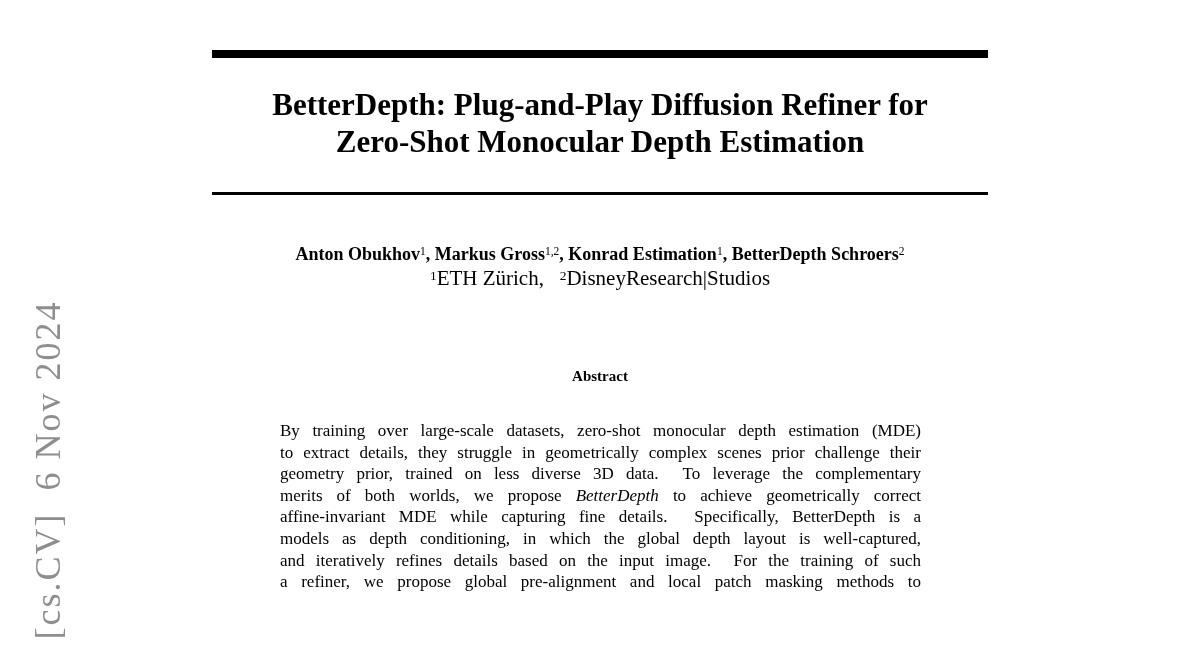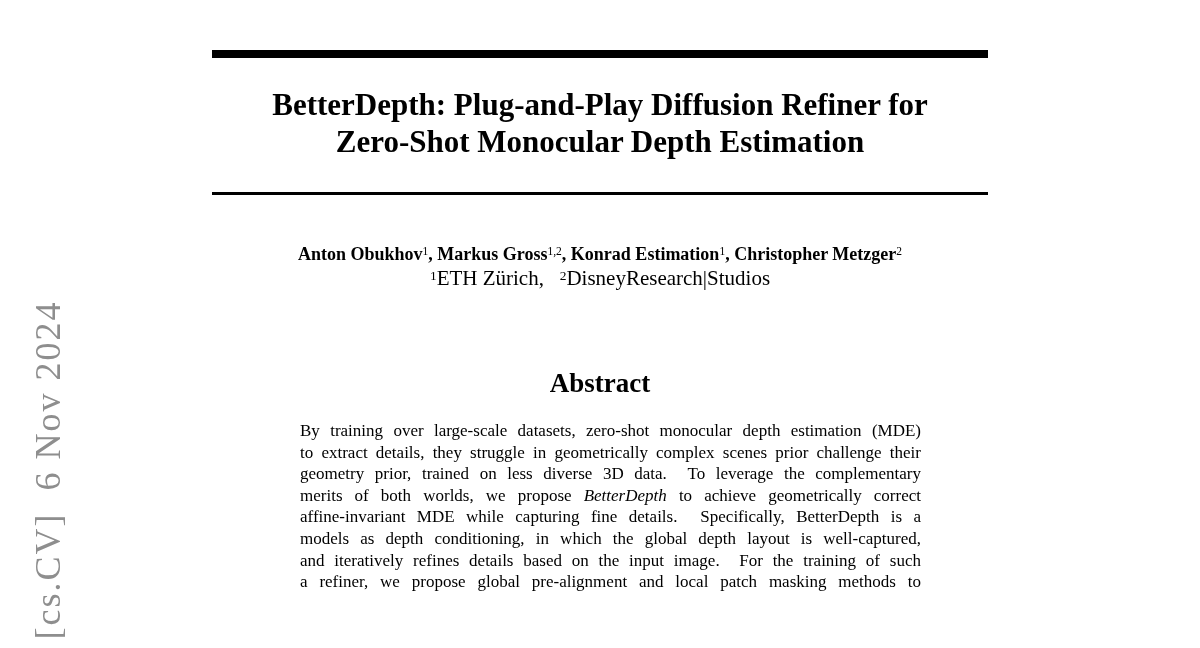--- a/index.html
+++ b/index.html
@@ -66,59 +66,58 @@
     top: -0.42em;
   }
 
   .abstract-heading {
     position: absolute;
     left: 0;
     top: 368px;
     width: 1200px;
     text-align: center;
     font-weight: bold;
-    font-size: 27px;
+    font-size: 15px;
   }
 
   .abstract {
     position: absolute;
     left: 280px;
     top: 420px;
     width: 641px;
     font-size: 17px;
     line-height: 21.6px;
   }
   .abs-line {
     text-align: justify;
     text-align-last: justify;
     height: 21.6px;
     overflow: visible;
     white-space: nowrap;
-    margin-left: 20px;
   }
   .abs-line i { font-style: italic; }
 </style>
 </head>
 <body>
 
 <div class="page">
 
   <div class="watermark">[cs.CV]&nbsp; 6 Nov 2024</div>
 
   <div class="rule rule-thick"></div>
 
   <div class="title">
     <div>BetterDepth: Plug-and-Play Diffusion Refiner for</div>
     <div>Zero-Shot Monocular Depth Estimation</div>
   </div>
 
   <div class="rule rule-thin"></div>
 
   <div class="authors">
-    <div class="author-line"><span>Anton Obukhov</span><sup>1</sup><span>, </span><span>Markus Gross</span><sup>1,2</sup><span>, </span><span>Konrad Estimation</span><sup>1</sup><span>, </span><span>Christopher Metzger</span><sup>2</sup></div>
+    <div class="author-line"><span>Anton Obukhov</span><sup>1</sup><span>, </span><span>Markus Gross</span><sup>1,2</sup><span>, </span><span>Konrad Estimation</span><sup>1</sup><span>, </span><span>BetterDepth Schroers</span><sup>2</sup></div>
     <div class="affil"><sup>1</sup><span>ETH Zürich,&nbsp;&nbsp; </span><sup>2</sup><span>DisneyResearch|Studios</span></div>
   </div>
 
   <div class="abstract-heading">Abstract</div>
 
   <div class="abstract">
     <div class="abs-line"><span>By training over large-scale datasets, zero-shot monocular depth estimation (MDE)</span></div>
     <div class="abs-line"><span>to extract details, they struggle in geometrically complex scenes prior challenge their</span></div>
     <div class="abs-line"><span>geometry prior, trained on less diverse 3D data.&nbsp; To leverage the complementary</span></div>
     <div class="abs-line"><span>merits of both worlds, we propose </span><i>BetterDepth</i><span> to achieve geometrically correct</span></div>

